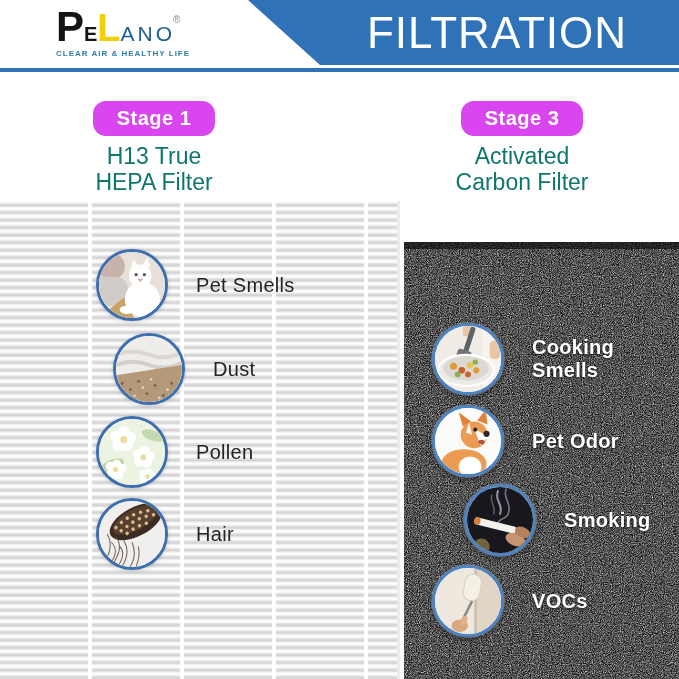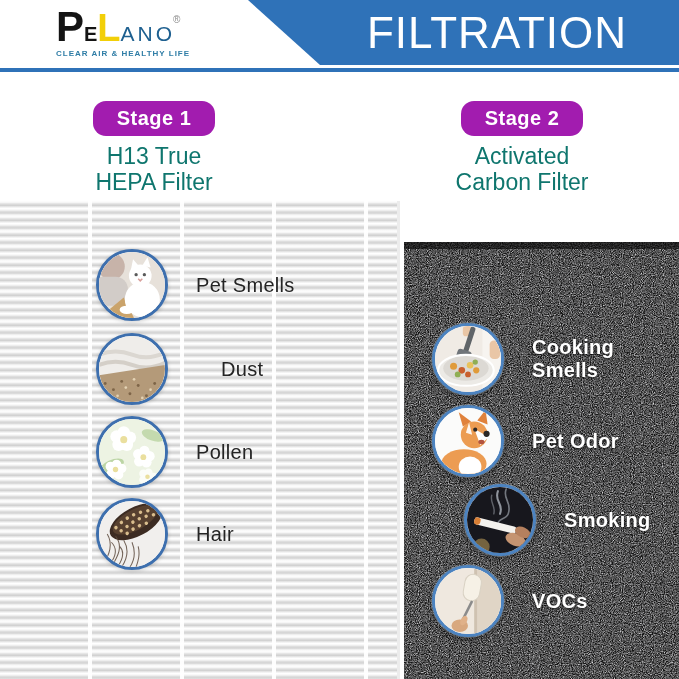--- a/index.html
+++ b/index.html
@@ -21,21 +21,21 @@
   .lg-e{font-size:20px;font-weight:bold;color:#141414;}
   .lg-l{font-size:38px;font-weight:bold;color:#f2cf08;}
   .lg-ano{font-size:21px;color:#1e6090;letter-spacing:3px;}
   .lg-reg{font-size:10px;color:#8a8a8a;position:relative;top:-18px;left:-2px;}
   .logo-tagline{margin-top:1px;font-size:8px;font-weight:bold;letter-spacing:1px;color:#2f7da6;}
 
   
   .stage-head{position:absolute;width:210px;text-align:center;}
   .stage1-head{left:49px;top:101px;}
   .stage2-head{left:417px;top:101px;}
-  .badge{display:inline-block;background:#a21caf;color:#fff;font-weight:bold;font-size:20px;
+  .badge{display:inline-block;background:#d946ef;color:#fff;font-weight:bold;font-size:20px;
          padding:6px 24px;border-radius:13px;letter-spacing:.5px;}
   .stage-title{margin-top:8px;font-size:23px;color:#0f766e;line-height:1.12;}
 
   
   .hepa-panel{position:absolute;left:0;top:201px;width:400px;height:478px;
     background-image:
       repeating-linear-gradient(90deg, rgba(255,255,255,0) 0 88px, rgba(255,255,255,.95) 88px 92px),
       repeating-linear-gradient(180deg, #ffffff 0px, #f6f6f6 1.5px, #dedede 3px, #d2d2d2 4.5px,
                                 #eeeeee 6px, #ffffff 7.5px);
     border-bottom:5px solid #bdbdbd;box-shadow:inset -3px 0 0 #ececec;}
@@ -68,21 +68,21 @@
   </div>
 
   <div class="stage-head stage1-head">
     <span class="badge">Stage 1</span>
     <div class="stage-title">
       <div>H13 True</div>
       <div>HEPA Filter</div>
     </div>
   </div>
   <div class="stage-head stage2-head">
-    <span class="badge">Stage 2</span>
+    <span class="badge">Stage 3</span>
     <div class="stage-title">
       <div>Activated</div>
       <div>Carbon Filter</div>
     </div>
   </div>
 
   <div class="hepa-panel">
 
     <div class="row" style="left:96px;top:48px;">
       <div class="photo">
@@ -97,21 +97,21 @@
           <polygon points="42,13 47,5 50,15" fill="#ffffff"></polygon>
           <circle cx="36" cy="22" r="1.6" fill="#5a5a5a"></circle>
           <circle cx="44" cy="22" r="1.6" fill="#5a5a5a"></circle>
           <path d="M38 26 l2 2 l2 -2" stroke="#d89f9b" stroke-width="1.4" fill="none"></path>
           <ellipse cx="27" cy="56" rx="7" ry="4" fill="#ffffff"></ellipse>
         </svg>
       </div>
       <div class="hepa-label">Pet Smells</div>
     </div>
 
-    <div class="row" style="left:96px;top:132px;gap:25px;">
+    <div class="row" style="left:113px;top:132px;">
       <div class="photo">
         <svg viewBox="0 0 64 64">
           <rect width="64" height="64" fill="#efedea"></rect>
           <path d="M0 18 Q16 12 32 18 T64 16" stroke="#dbd7d1" stroke-width="4" fill="none"></path>
           <path d="M0 28 Q16 22 32 28 T64 26" stroke="#d4cfc8" stroke-width="4" fill="none"></path>
           <path d="M0 38 L64 28 L64 64 L0 64 Z" fill="#b49a79"></path>
           <g fill="#7e6548">
             <circle cx="6" cy="46" r="1.4"></circle>
               <circle cx="14" cy="52" r="1.4"></circle>
               <circle cx="22" cy="44" r="1.4"></circle>

